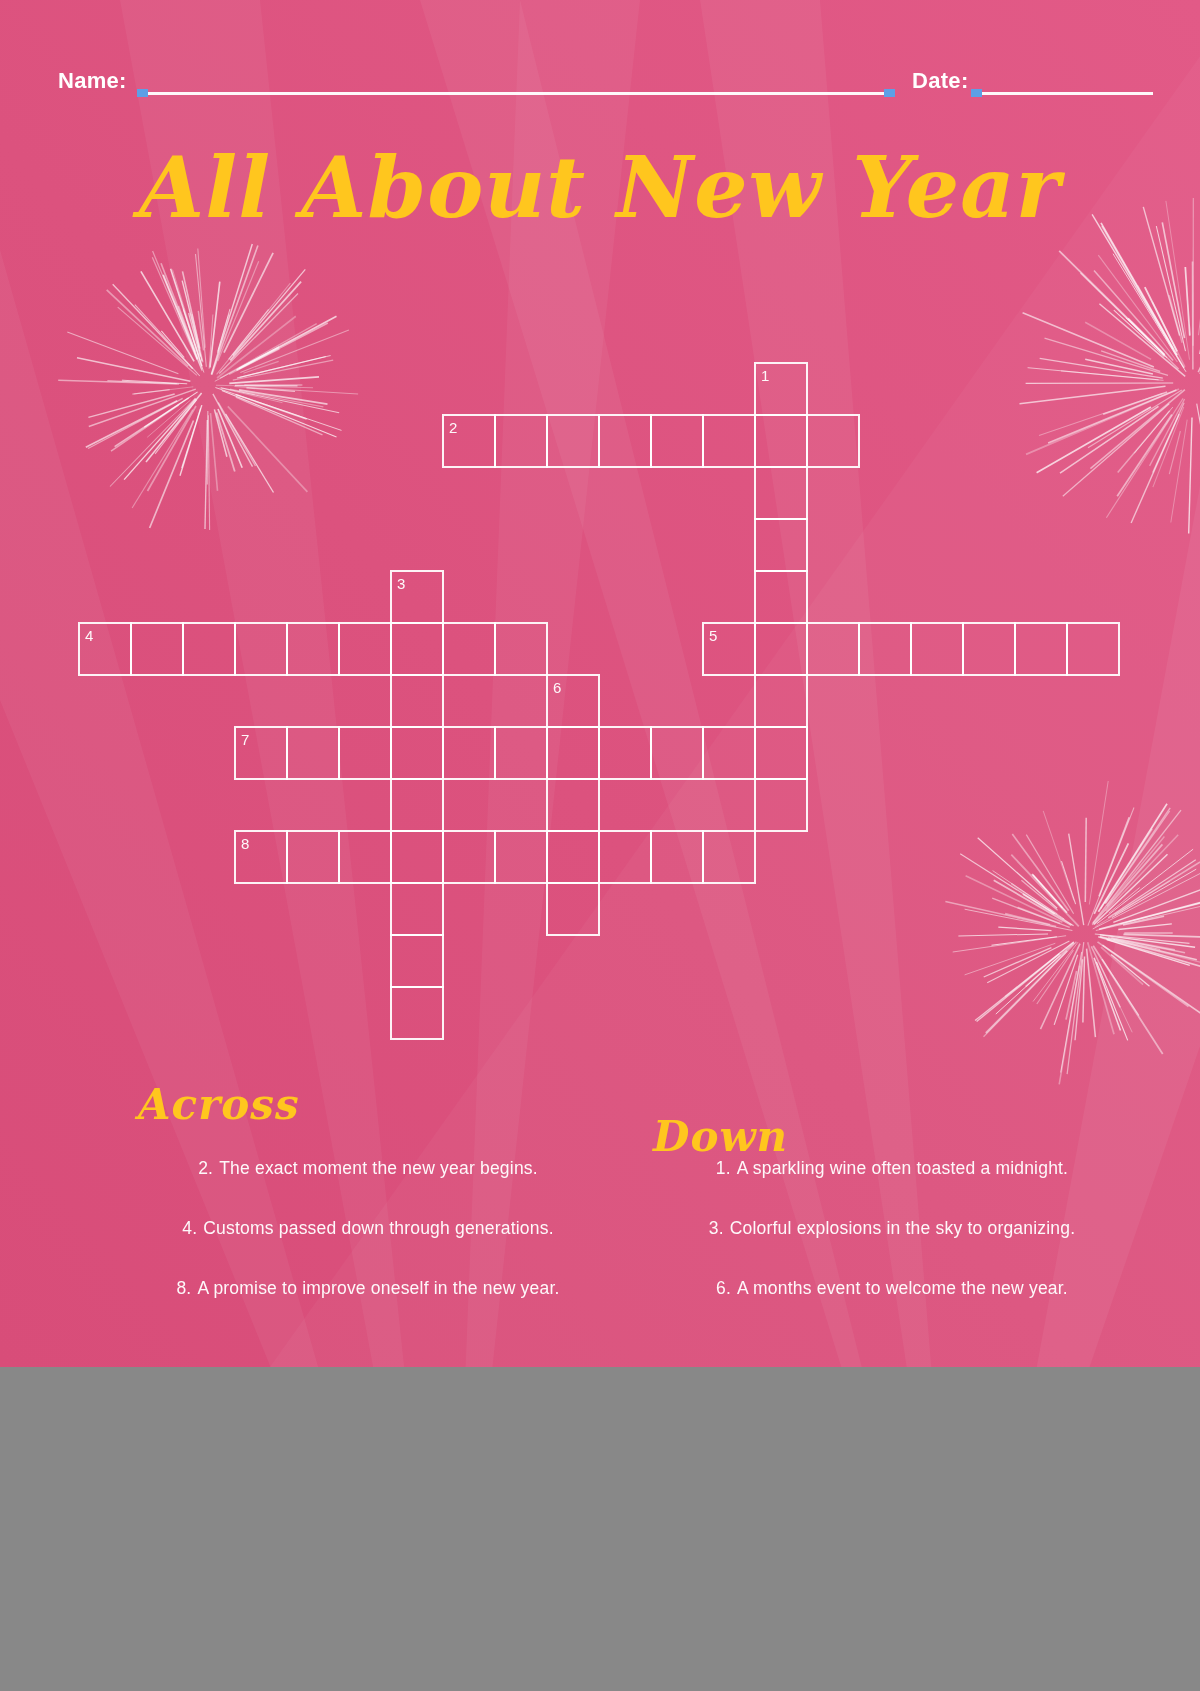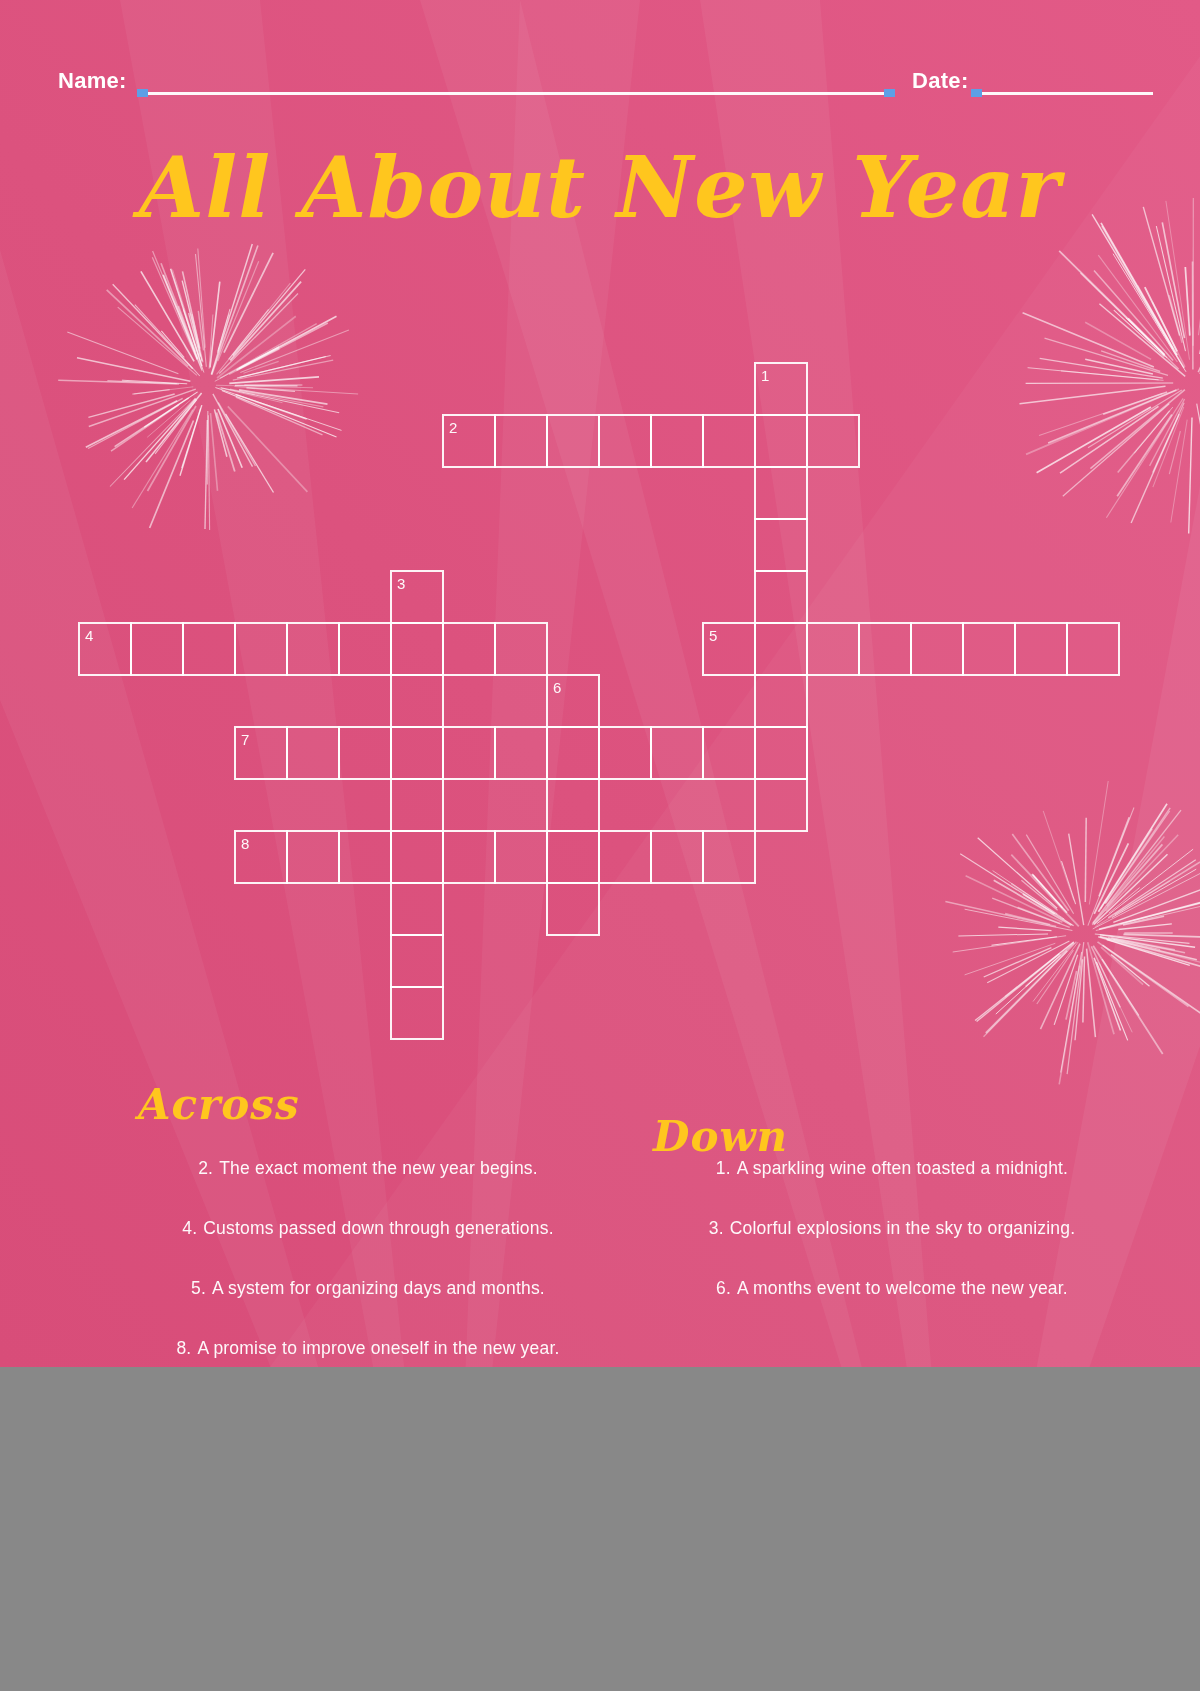--- a/index.html
+++ b/index.html
@@ -446,21 +446,20 @@
       <div class="cell" style="left: 546px; top: 830px;"></div>
       <div class="cell" style="left: 598px; top: 830px;"></div>
       <div class="cell" style="left: 650px; top: 830px;"></div>
       <div class="cell" style="left: 702px; top: 830px;"></div>
     </div>
 
   <div class="clue-heading" id="across-heading">Across</div>
   <ul class="clue-list" id="across-list">
     <li><span class="clue-num">2.</span><span>The exact moment the new year begins.</span></li>
     <li><span class="clue-num">4.</span><span>Customs passed down through generations.</span></li>
-    <li><span class="clue-num">5.</span><span>A system for organizing days and months.</span></li>
     <li><span class="clue-num">8.</span><span>A promise to improve oneself in the new year.</span></li>
   </ul>
 
   <div class="clue-heading" id="down-heading">Down</div>
   <ul class="clue-list" id="down-list">
     <li><span class="clue-num">1.</span><span>A sparkling wine often toasted a midnight.</span></li>
     <li><span class="clue-num">3.</span><span>Colorful explosions in the sky to organizing.</span></li>
     <li><span class="clue-num">6.</span><span>A months event to welcome the new year.</span></li>
   </ul>
 

